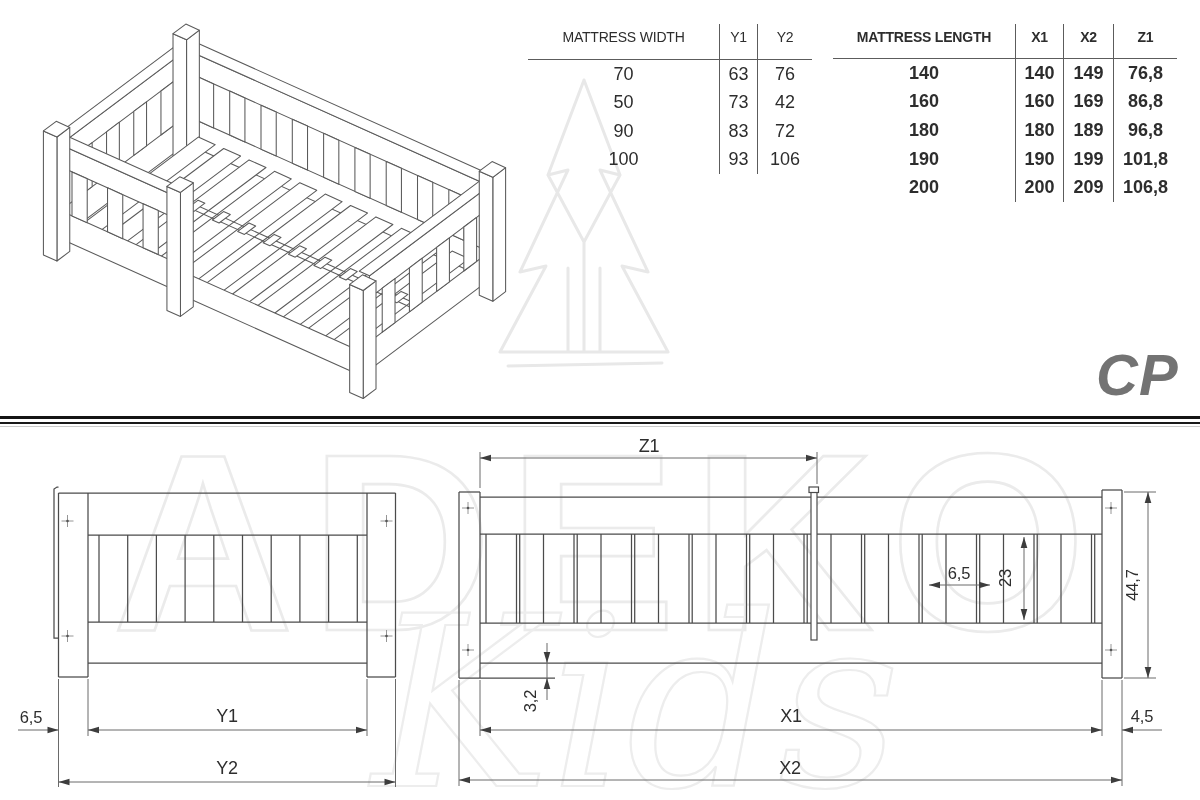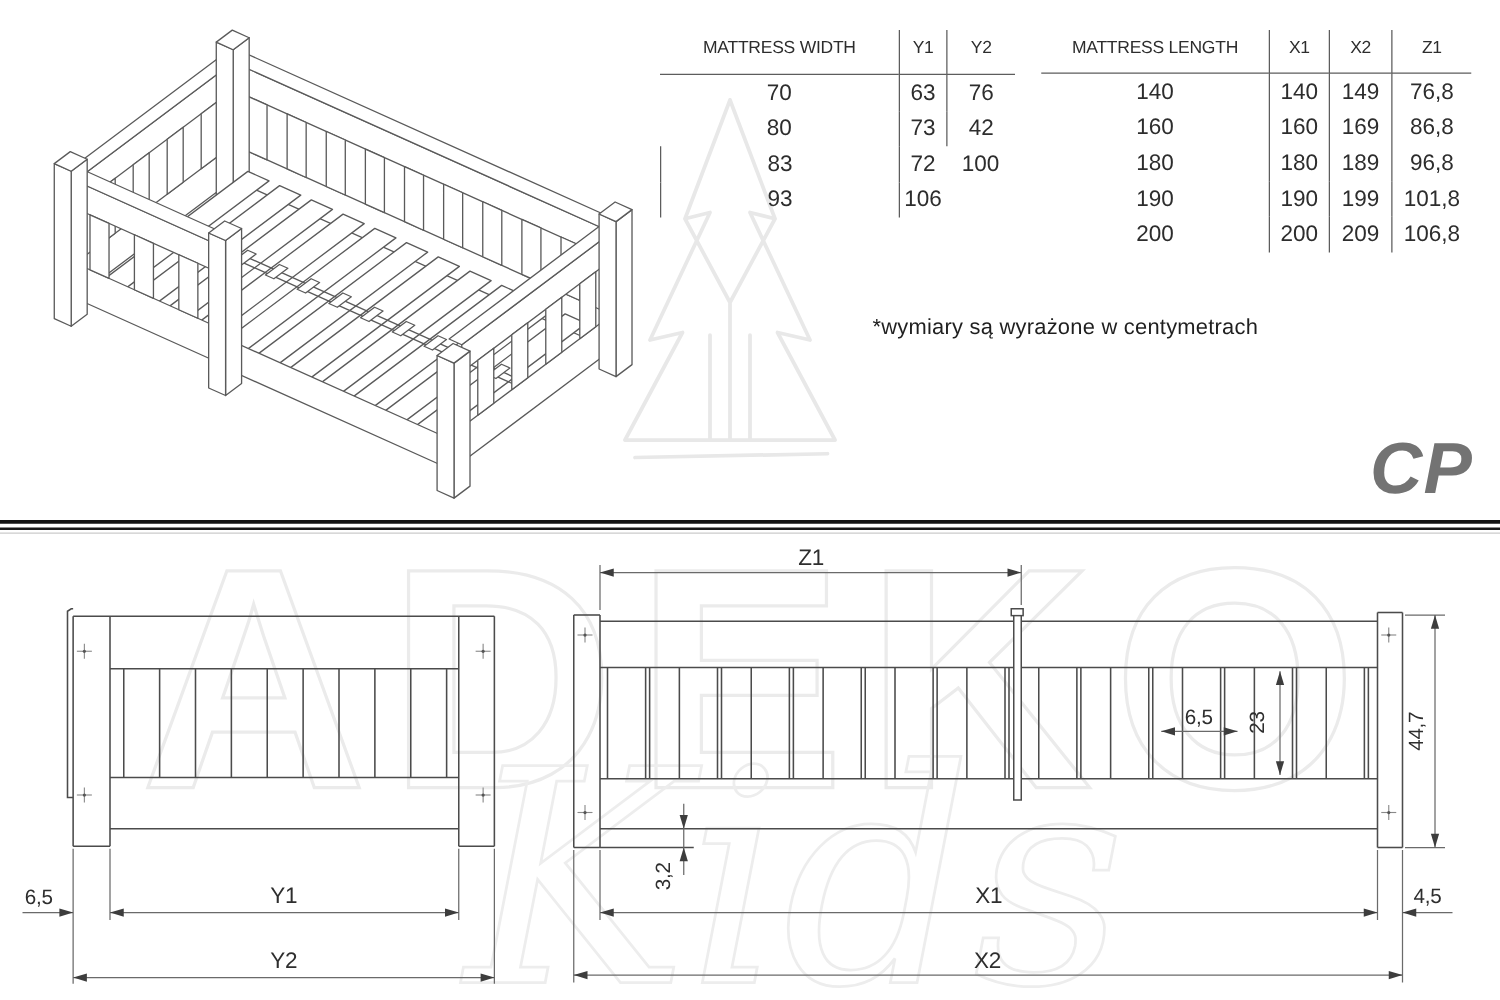--- a/index.html
+++ b/index.html
@@ -301,30 +301,31 @@
     <text class="dimtxt sm" x="1138" y="585" transform="rotate(-90 1138 585)">44,7</text>
   </svg>
 
   <div id="table-width" class="ctable" style="left: 528px; top: 24px; grid-template-columns: 191px 38px 55px; grid-template-rows: 36px repeat(4, 28.5px);">
       <div class="h">MATTRESS WIDTH</div>
       <div class="h vline">Y1</div>
       <div class="h vline">Y2</div>
       <div class="c">70</div>
       <div class="c vline">63</div>
       <div class="c vline">76</div>
-      <div class="c">80</div>
+      <div class="c">50</div>
       <div class="c vline">73</div>
       <div class="c vline">42</div>
+      <div class="c">90</div>
       <div class="c vline">83</div>
       <div class="c vline">72</div>
       <div class="c">100</div>
       <div class="c vline">93</div>
       <div class="c vline">106</div>
     </div>
-  <div id="table-length" class="ctable" style="left: 833px; top: 24px; grid-template-columns: 182px 48px 50px 64px; grid-template-rows: 35px repeat(5, 28.6px);">
+  <div id="table-length" class="ctable" style="left: 833px; top: 24px; grid-template-columns: 182px 48px 50px 64px; grid-template-rows: 35px repeat(5, 28.6px); font-weight: bold;">
       <div class="h">MATTRESS LENGTH</div>
       <div class="h vline">X1</div>
       <div class="h vline">X2</div>
       <div class="h vline">Z1</div>
       <div class="c">140</div>
       <div class="c vline">140</div>
       <div class="c vline">149</div>
       <div class="c vline">76,8</div>
       <div class="c">160</div>
       <div class="c vline">160</div>
@@ -337,20 +338,19 @@
       <div class="c">190</div>
       <div class="c vline">190</div>
       <div class="c vline">199</div>
       <div class="c vline">101,8</div>
       <div class="c">200</div>
       <div class="c vline">200</div>
       <div class="c vline">209</div>
       <div class="c vline">106,8</div>
     </div>
 
-  <div class="note note-pl">*wymiary są wyrażone w centymetrach</div>
 
   <div class="cp">CP</div>
 
   <div class="divbar div1"></div>
   <div class="divbar div2"></div>
   <div class="divbar div3"></div>
 </div>
 
 </body></html>

